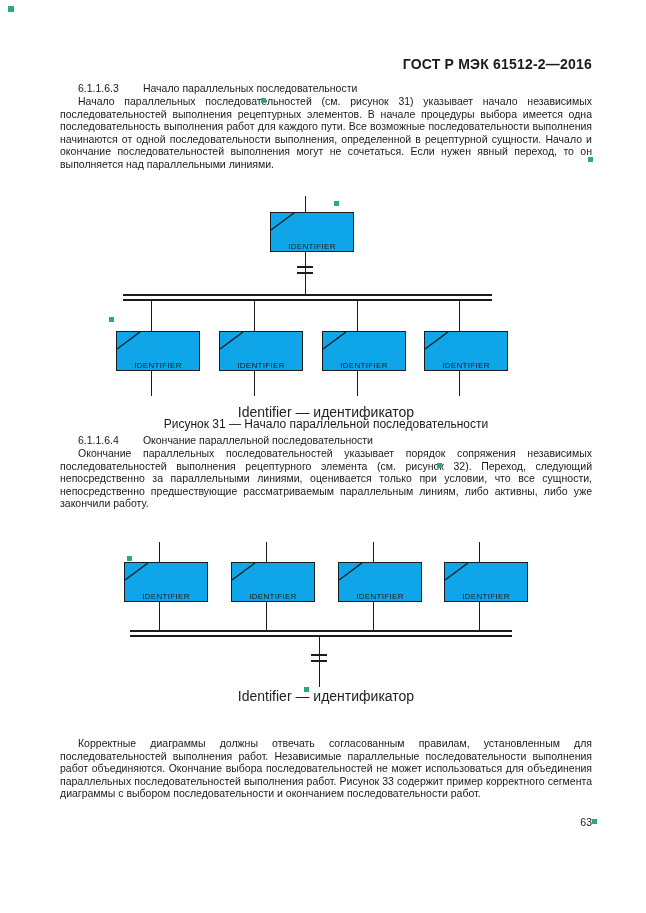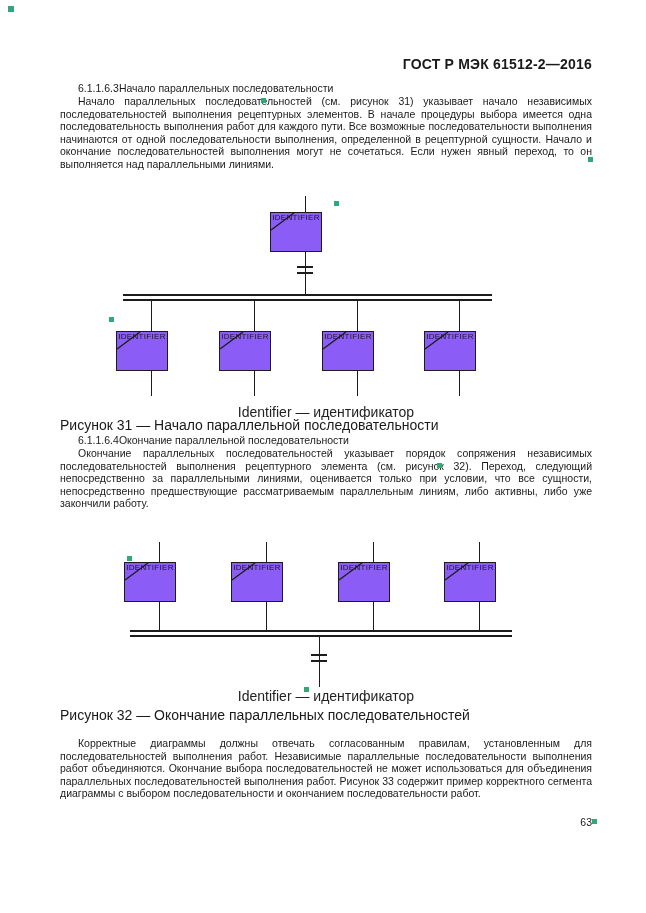--- a/index.html
+++ b/index.html
@@ -1,30 +1,30 @@
 <!DOCTYPE html>
 <html><head>
 <meta charset="utf-8">
 <style>
   * { margin:0; padding:0; box-sizing:border-box; }
   body { background:#ececec; font-family:"Liberation Sans", sans-serif; }
   .page { position:relative; width:646px; height:913px; margin:0 auto; background:#ffffff; color:#1a1a1a; overflow:hidden; }
   .doc-header { position:absolute; left:60px; top:56px; width:532px; text-align:right; font-size:14px; font-weight:bold; letter-spacing:0.2px; }
   .heading { position:absolute; left:60px; width:532px; font-size:10.5px; padding-left:18px; white-space:nowrap; }
-  .sec-num { margin-right:0; }
+  .sec-num { margin-right:24px; }
   .para { position:absolute; left:60px; width:532px; font-size:10.5px; line-height:12.6px; text-align:justify; text-indent:18px; }
   .legend { position:absolute; left:60px; width:532px; text-align:center; font-size:14px; color:#222; }
-  .caption { position:absolute; left:60px; width:532px; font-size:14px; }
+  .caption { position:absolute; left:60px; width:532px; text-align:center; font-size:12px; }
   .figure { position:absolute; left:0; width:646px; }
   .vl { position:absolute; width:1.4px; background:#1c1c1c; }
   .hl { position:absolute; height:1.5px; background:#1c1c1c; }
   .hl.par { height:1.8px; }
   .tick { width:16px; }
-  .pfcbox { position:absolute; width:52px; height:40px; border:1.4px solid #1c1c1c; background:#8b5cf6;
-            display:flex; align-items:flex-start; justify-content:center; font-size:8px; letter-spacing:0.3px; }
+  .pfcbox { position:absolute; width:84px; height:40px; border:1.4px solid #1c1c1c; background:#0ea5e9;
+            display:flex; align-items:flex-end; justify-content:center; font-size:8px; letter-spacing:0.3px; }
   .notch { position:absolute; left:0; top:0; }
   .pagenum { position:absolute; left:60px; top:816px; width:532px; text-align:right; font-size:10.5px; }
   .artifact { position:absolute; width:6px; height:6px; background:#2ea97a; }
 </style>
 </head>
 <body>
 
 <div class="page">
 
   <div class="doc-header">ГОСТ Р МЭК 61512-2—2016</div>
@@ -133,21 +133,20 @@
 
     <div class="hl par" style="left:130px;top:88px;width:382px"></div>
     <div class="hl par" style="left:130px;top:93px;width:382px"></div>
 
     <div class="vl" style="left:319px;top:95px;height:50px"></div>
     <div class="hl tick" style="left:311px;top:112px"></div>
     <div class="hl tick" style="left:311px;top:118px"></div>
   </div>
 
   <div class="legend" style="top:688px">Identifier — идентификатор</div>
-  <div class="caption" style="top:707px">Рисунок 32 — Окончание параллельных последовательностей</div>
 
   <div class="para" style="top:737px">Корректные диаграммы должны отвечать согласованным правилам, установленным для последовательностей выполнения работ. Независимые параллельные последовательности выполнения работ объединяются. Окончание выбора последовательностей не может использоваться для объединения параллельных последовательностей выполнения работ. Рисунок 33 содержит пример корректного сегмента диаграммы с выбором последовательности и окончанием последовательности работ.</div>
 
   <div class="pagenum">63</div>
 
   <div class="artifact" style="left:8px;top:6px"></div>
   <div class="artifact" style="left:261px;top:98px;width:5px;height:5px"></div>
   <div class="artifact" style="left:588px;top:157px;width:5px;height:5px"></div>
   <div class="artifact" style="left:334px;top:201px;width:5px;height:5px"></div>
   <div class="artifact" style="left:109px;top:317px;width:5px;height:5px"></div>

